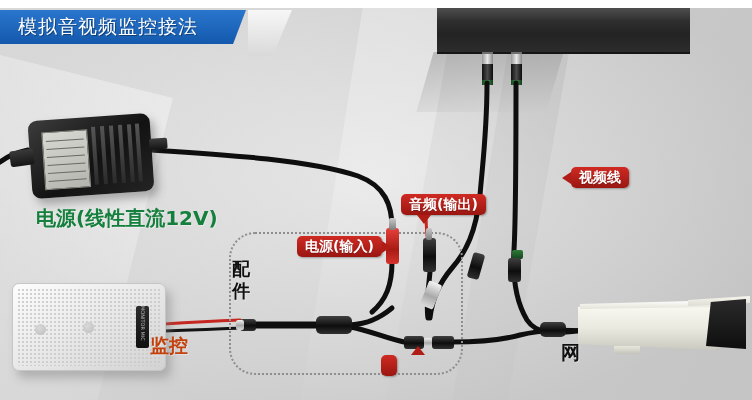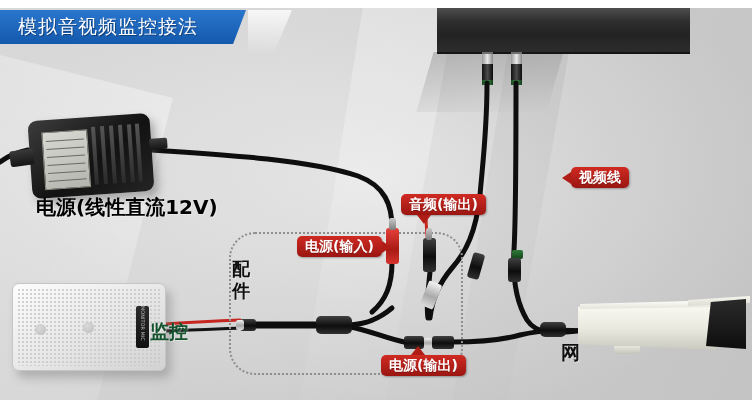--- a/index.html
+++ b/index.html
@@ -70,38 +70,38 @@
   .psu-sticker{position:absolute;left:13px;top:12px;width:44px;height:56px;
     background:linear-gradient(160deg,#d9d9d4,#b4b4ae);border:1px solid #8d8d86;}
   .psu-sticker .ln{position:absolute;left:3px;width:38px;height:1px;background:#6a6a64;}
   .psu-pins{position:absolute;right:11px;top:10px;width:48px;height:58px;}
   .psu-pins i{position:absolute;top:0;width:4px;height:58px;
     background:linear-gradient(180deg,#555,#2b2b2b);display:block;}
   .psu-prong{position:absolute;left:-20px;top:28px;width:24px;height:16px;
     background:linear-gradient(180deg,#3a3a3a,#151515);border-radius:3px;transform:rotate(-4deg);}
   .psu-jack{position:absolute;right:-16px;top:26px;width:18px;height:11px;
     background:linear-gradient(180deg,#3c3c3c,#151515);border-radius:2px;}
-  .psu-text{position:absolute;left:36px;top:194px;font-size:20px;font-weight:bold;color:#000000;
+  .psu-text{position:absolute;left:36px;top:205px;font-size:20px;font-weight:bold;color:#15803d;
     letter-spacing:0px;text-shadow:1px 1px 0 rgba(255,255,255,.35);white-space:nowrap;}
 
   
   .mic{position:absolute;left:12px;top:283px;width:152px;height:86px;
     background:linear-gradient(150deg,#fdfdfd,#e4e4e4 60%,#d2d2d2);
     border:1px solid #c6c6c6;border-radius:7px;
     box-shadow:5px 7px 10px rgba(120,120,120,.42);overflow:hidden;}
   .mic-mesh{position:absolute;inset:4px;border-radius:4px;
     background-image:radial-gradient(#c9c9c9 .9px,transparent 1px);
     background-size:4px 4px;opacity:.85;}
   .mic-hole{position:absolute;width:11px;height:11px;border-radius:50%;
     background:radial-gradient(circle at 40% 35%,#d9d9d9,#bdbdbd);}
   .mic-plate{position:absolute;right:16px;top:22px;width:13px;height:42px;
     background:linear-gradient(180deg,#2c2c2c,#101010);border-radius:2px;}
   .mic-plate span{position:absolute;left:-8px;top:12px;width:30px;color:#b9b9b9;font-size:5px;
     transform:rotate(90deg);white-space:nowrap;}
-  .mic-text{position:absolute;left:150px;top:320px;font-size:19px;font-weight:bold;color:#14532d;
+  .mic-text{position:absolute;left:150px;top:334px;font-size:19px;font-weight:bold;color:#c2410c;
     line-height:23px;text-shadow:1px 1px 0 rgba(255,255,255,.35);}
 
   
   .cam{position:absolute;left:578px;top:296px;width:174px;height:58px;}
   .cam-body{position:absolute;left:0;top:6px;width:140px;height:48px;
     background:linear-gradient(180deg,#fbfbf4,#e9e9df 55%,#c9c9bf);
     border-radius:5px 3px 3px 5px;
     clip-path:polygon(0 10%,100% 0,100% 100%,0 88%);
     box-shadow:3px 6px 9px rgba(120,120,120,.40);}
   .cam-top{position:absolute;left:2px;top:4px;width:148px;height:9px;
@@ -286,17 +286,16 @@
     <span>音频(输出)</span>
     <span class="tail down" style="left:16px;top:100%;"></span>
   </div>
 
   <div class="badge" style="left:297px;top:236px;">
     <span>电源(输入)</span>
     <span class="tail right" style="left:100%;top:5px;"></span>
   </div>
 
   <div class="badge" style="left:381px;top:355px;">
-    <span>电源(输出)</span>
     <span class="tail up" style="left:30px;top:-9px;"></span>
   </div>
 
 </div>
 
 </body></html>

